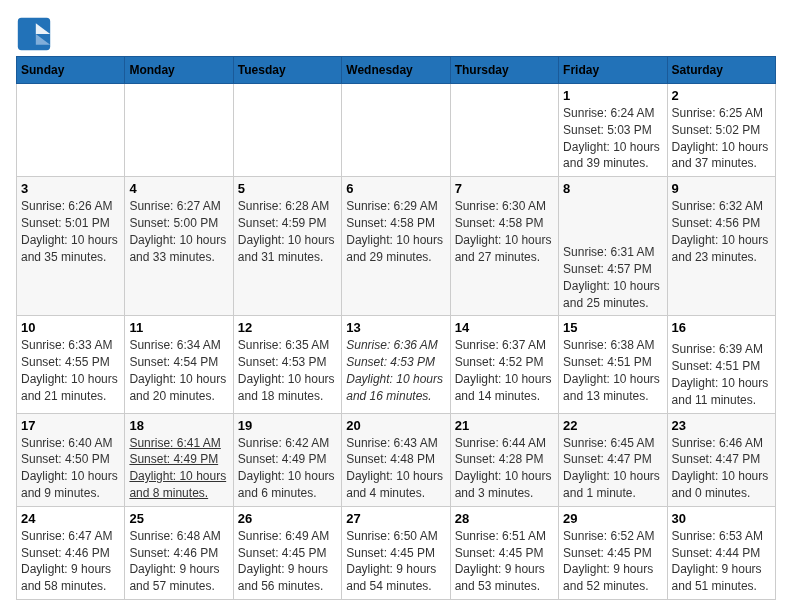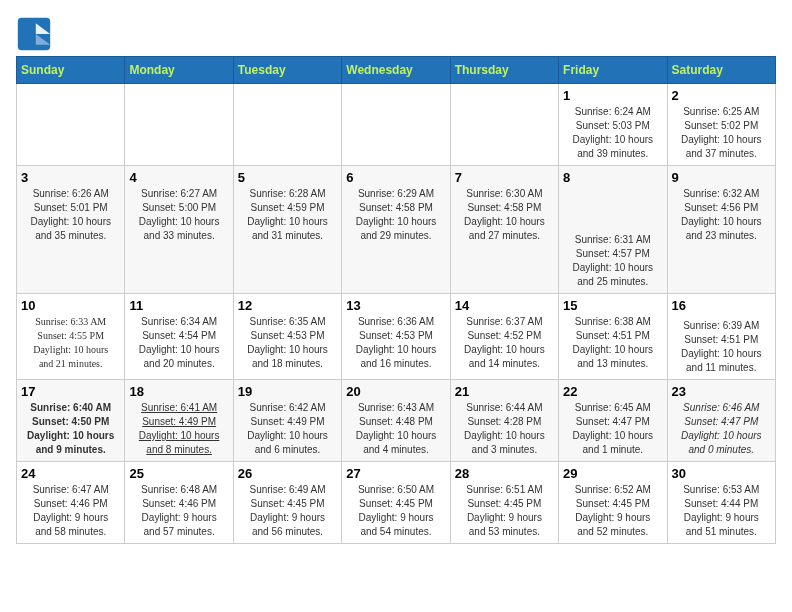--- a/index.html
+++ b/index.html
@@ -46,21 +46,21 @@
       font-size: 16px;
       color: #555;
     }
     table {
       width: 100%;
       border-collapse: collapse;
       font-size: 11px;
     }
     thead tr th {
       background: #2272b8;
-      color: #bef264;
+      color: #000000;
       padding: 6px 4px;
       text-align: left;
       font-size: 12px;
       font-weight: bold;
       border: 1px solid #1a5a99;
     }
     tbody tr td {
       border: 1px solid #ccc;
       vertical-align: top;
       padding: 4px;
@@ -76,22 +76,21 @@
     }
     .day-num {
       font-weight: bold;
       font-size: 13px;
       margin-bottom: 2px;
       display: block;
     }
     .day-info {
       color: #333;
       line-height: 1.4;
-      font-size: 10px;
-      text-align: center;
+      font-size: 12px;
     }
     .empty-cell {
       background: #fff !important;
     }
   </style>
 </head>
 <body>
 
 <div class="header-area">
   <div class="logo">
@@ -192,42 +191,42 @@
           <span class="day-num">9</span>
           <div class="day-info" style="white-space: pre-line;">Sunrise: 6:32 AM
 Sunset: 4:56 PM
 Daylight: 10 hours
 and 23 minutes.</div>
         </td>
       </tr>
       <tr>
         <td>
           <span class="day-num">10</span>
-          <div class="day-info" style="white-space: pre-line; font-family: Liberation Serif, serif;">Sunrise: 6:33 AM
+          <div class="day-info" style="white-space: pre-line;">Sunrise: 6:33 AM
 Sunset: 4:55 PM
 Daylight: 10 hours
 and 21 minutes.</div>
         </td>
         <td>
           <span class="day-num">11</span>
           <div class="day-info" style="white-space: pre-line;">Sunrise: 6:34 AM
 Sunset: 4:54 PM
 Daylight: 10 hours
 and 20 minutes.</div>
         </td>
         <td>
           <span class="day-num">12</span>
           <div class="day-info" style="white-space: pre-line;">Sunrise: 6:35 AM
 Sunset: 4:53 PM
 Daylight: 10 hours
 and 18 minutes.</div>
         </td>
         <td>
           <span class="day-num">13</span>
-          <div class="day-info" style="white-space: pre-line;">Sunrise: 6:36 AM
+          <div class="day-info" style="white-space: pre-line; font-style: italic;">Sunrise: 6:36 AM
 Sunset: 4:53 PM
 Daylight: 10 hours
 and 16 minutes.</div>
         </td>
         <td>
           <span class="day-num">14</span>
           <div class="day-info" style="white-space: pre-line;">Sunrise: 6:37 AM
 Sunset: 4:52 PM
 Daylight: 10 hours
 and 14 minutes.</div>
@@ -243,21 +242,21 @@
           <span class="day-num">16</span>
           <div class="day-info" style="white-space: pre-line; margin-top: 6px;">Sunrise: 6:39 AM
 Sunset: 4:51 PM
 Daylight: 10 hours
 and 11 minutes.</div>
         </td>
       </tr>
       <tr>
         <td>
           <span class="day-num">17</span>
-          <div class="day-info" style="white-space: pre-line; font-weight: bold;">Sunrise: 6:40 AM
+          <div class="day-info" style="white-space: pre-line;">Sunrise: 6:40 AM
 Sunset: 4:50 PM
 Daylight: 10 hours
 and 9 minutes.</div>
         </td>
         <td>
           <span class="day-num">18</span>
           <div class="day-info" style="white-space: pre-line; text-decoration: underline;">Sunrise: 6:41 AM
 Sunset: 4:49 PM
 Daylight: 10 hours
 and 8 minutes.</div>
@@ -285,21 +284,21 @@
         </td>
         <td>
           <span class="day-num">22</span>
           <div class="day-info" style="white-space: pre-line;">Sunrise: 6:45 AM
 Sunset: 4:47 PM
 Daylight: 10 hours
 and 1 minute.</div>
         </td>
         <td>
           <span class="day-num">23</span>
-          <div class="day-info" style="white-space: pre-line; font-style: italic;">Sunrise: 6:46 AM
+          <div class="day-info" style="white-space: pre-line;">Sunrise: 6:46 AM
 Sunset: 4:47 PM
 Daylight: 10 hours
 and 0 minutes.</div>
         </td>
       </tr>
       <tr>
         <td>
           <span class="day-num">24</span>
           <div class="day-info" style="white-space: pre-line;">Sunrise: 6:47 AM
 Sunset: 4:46 PM

